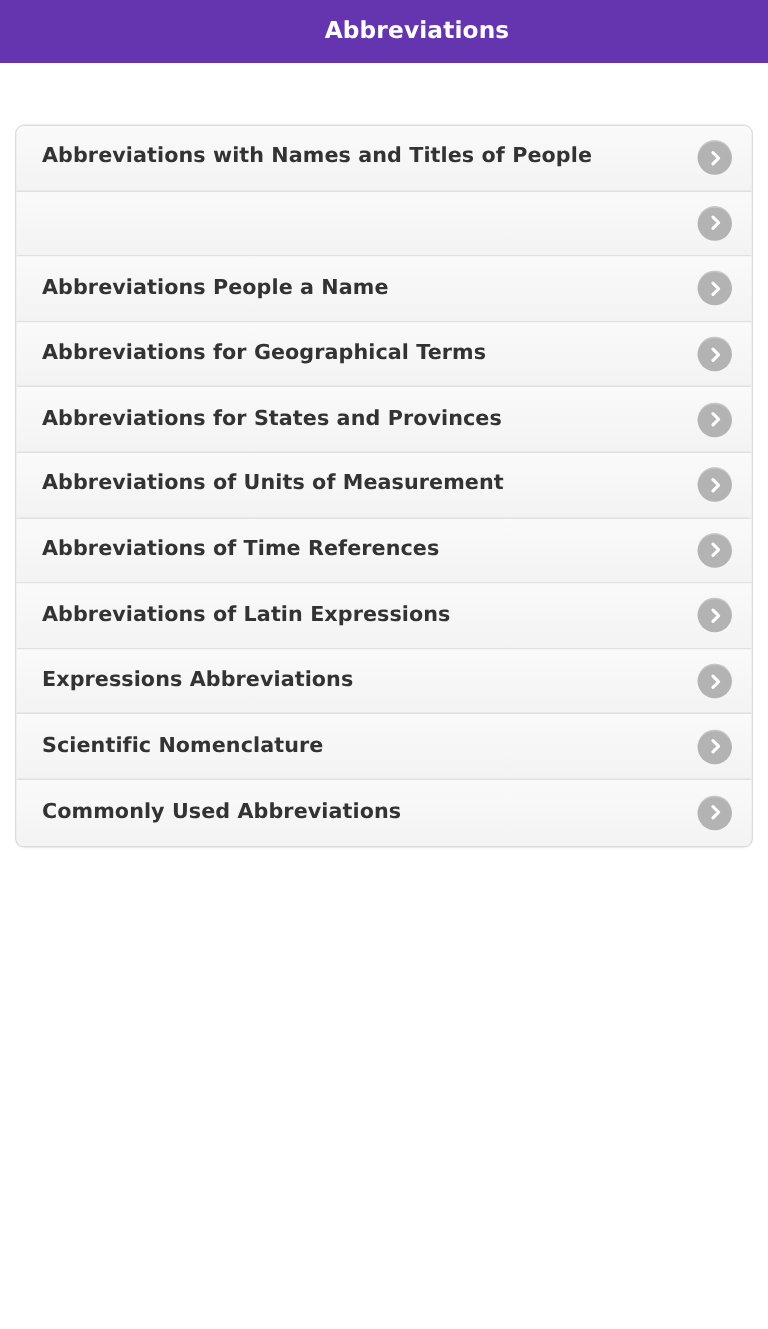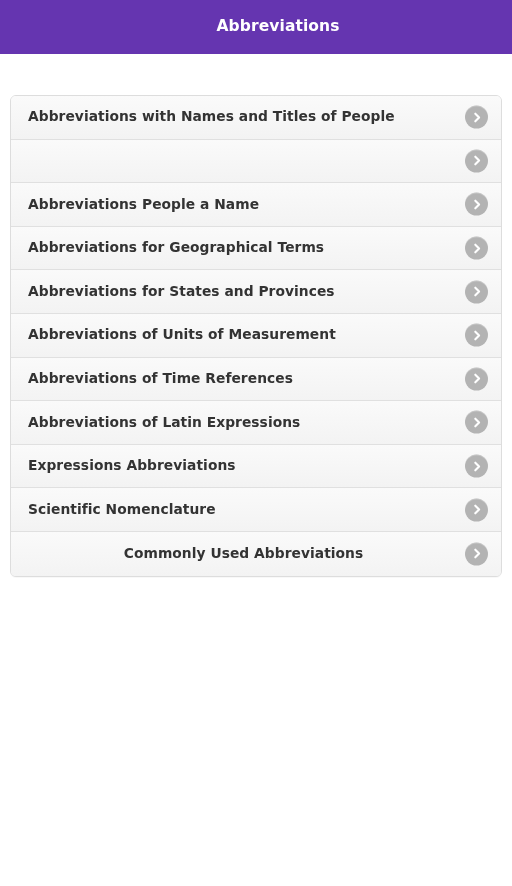--- a/index.html
+++ b/index.html
@@ -11,21 +11,21 @@
     width: 512px;
     height: 886px;
     background: #ffffff;
     font-family: "DejaVu Sans", "Liberation Sans", sans-serif;
     -webkit-font-smoothing: antialiased;
     overflow: hidden;
   }
 
   
   .app-header {
-    height: 54px;
+    height: 42px;
     background: #6535b0;
     display: flex;
     align-items: center;
     justify-content: center;
     box-sizing: border-box;
     padding-left: 44px;
   }
   .app-header-title {
     color: #ffffff;
     font-size: 15.5px;
@@ -62,21 +62,20 @@
     box-sizing: border-box;
     padding: 0 42px 0 17px;
     background: #f7f7f7;
     background-image: linear-gradient(to bottom, #fafafa 0%, #f3f3f3 100%);
     border-bottom: 1px solid #e0e0e0;
     cursor: pointer;
     text-decoration: none;
   }
   .list-item:last-child {
     border-bottom: none;
-    justify-content: center;
   }
 
   .list-item-label {
     font-size: 13.8px;
     font-weight: bold;
     color: #333333;
     line-height: 1.15;
     letter-spacing: 0.05px;
     white-space: nowrap;
     overflow: hidden;

